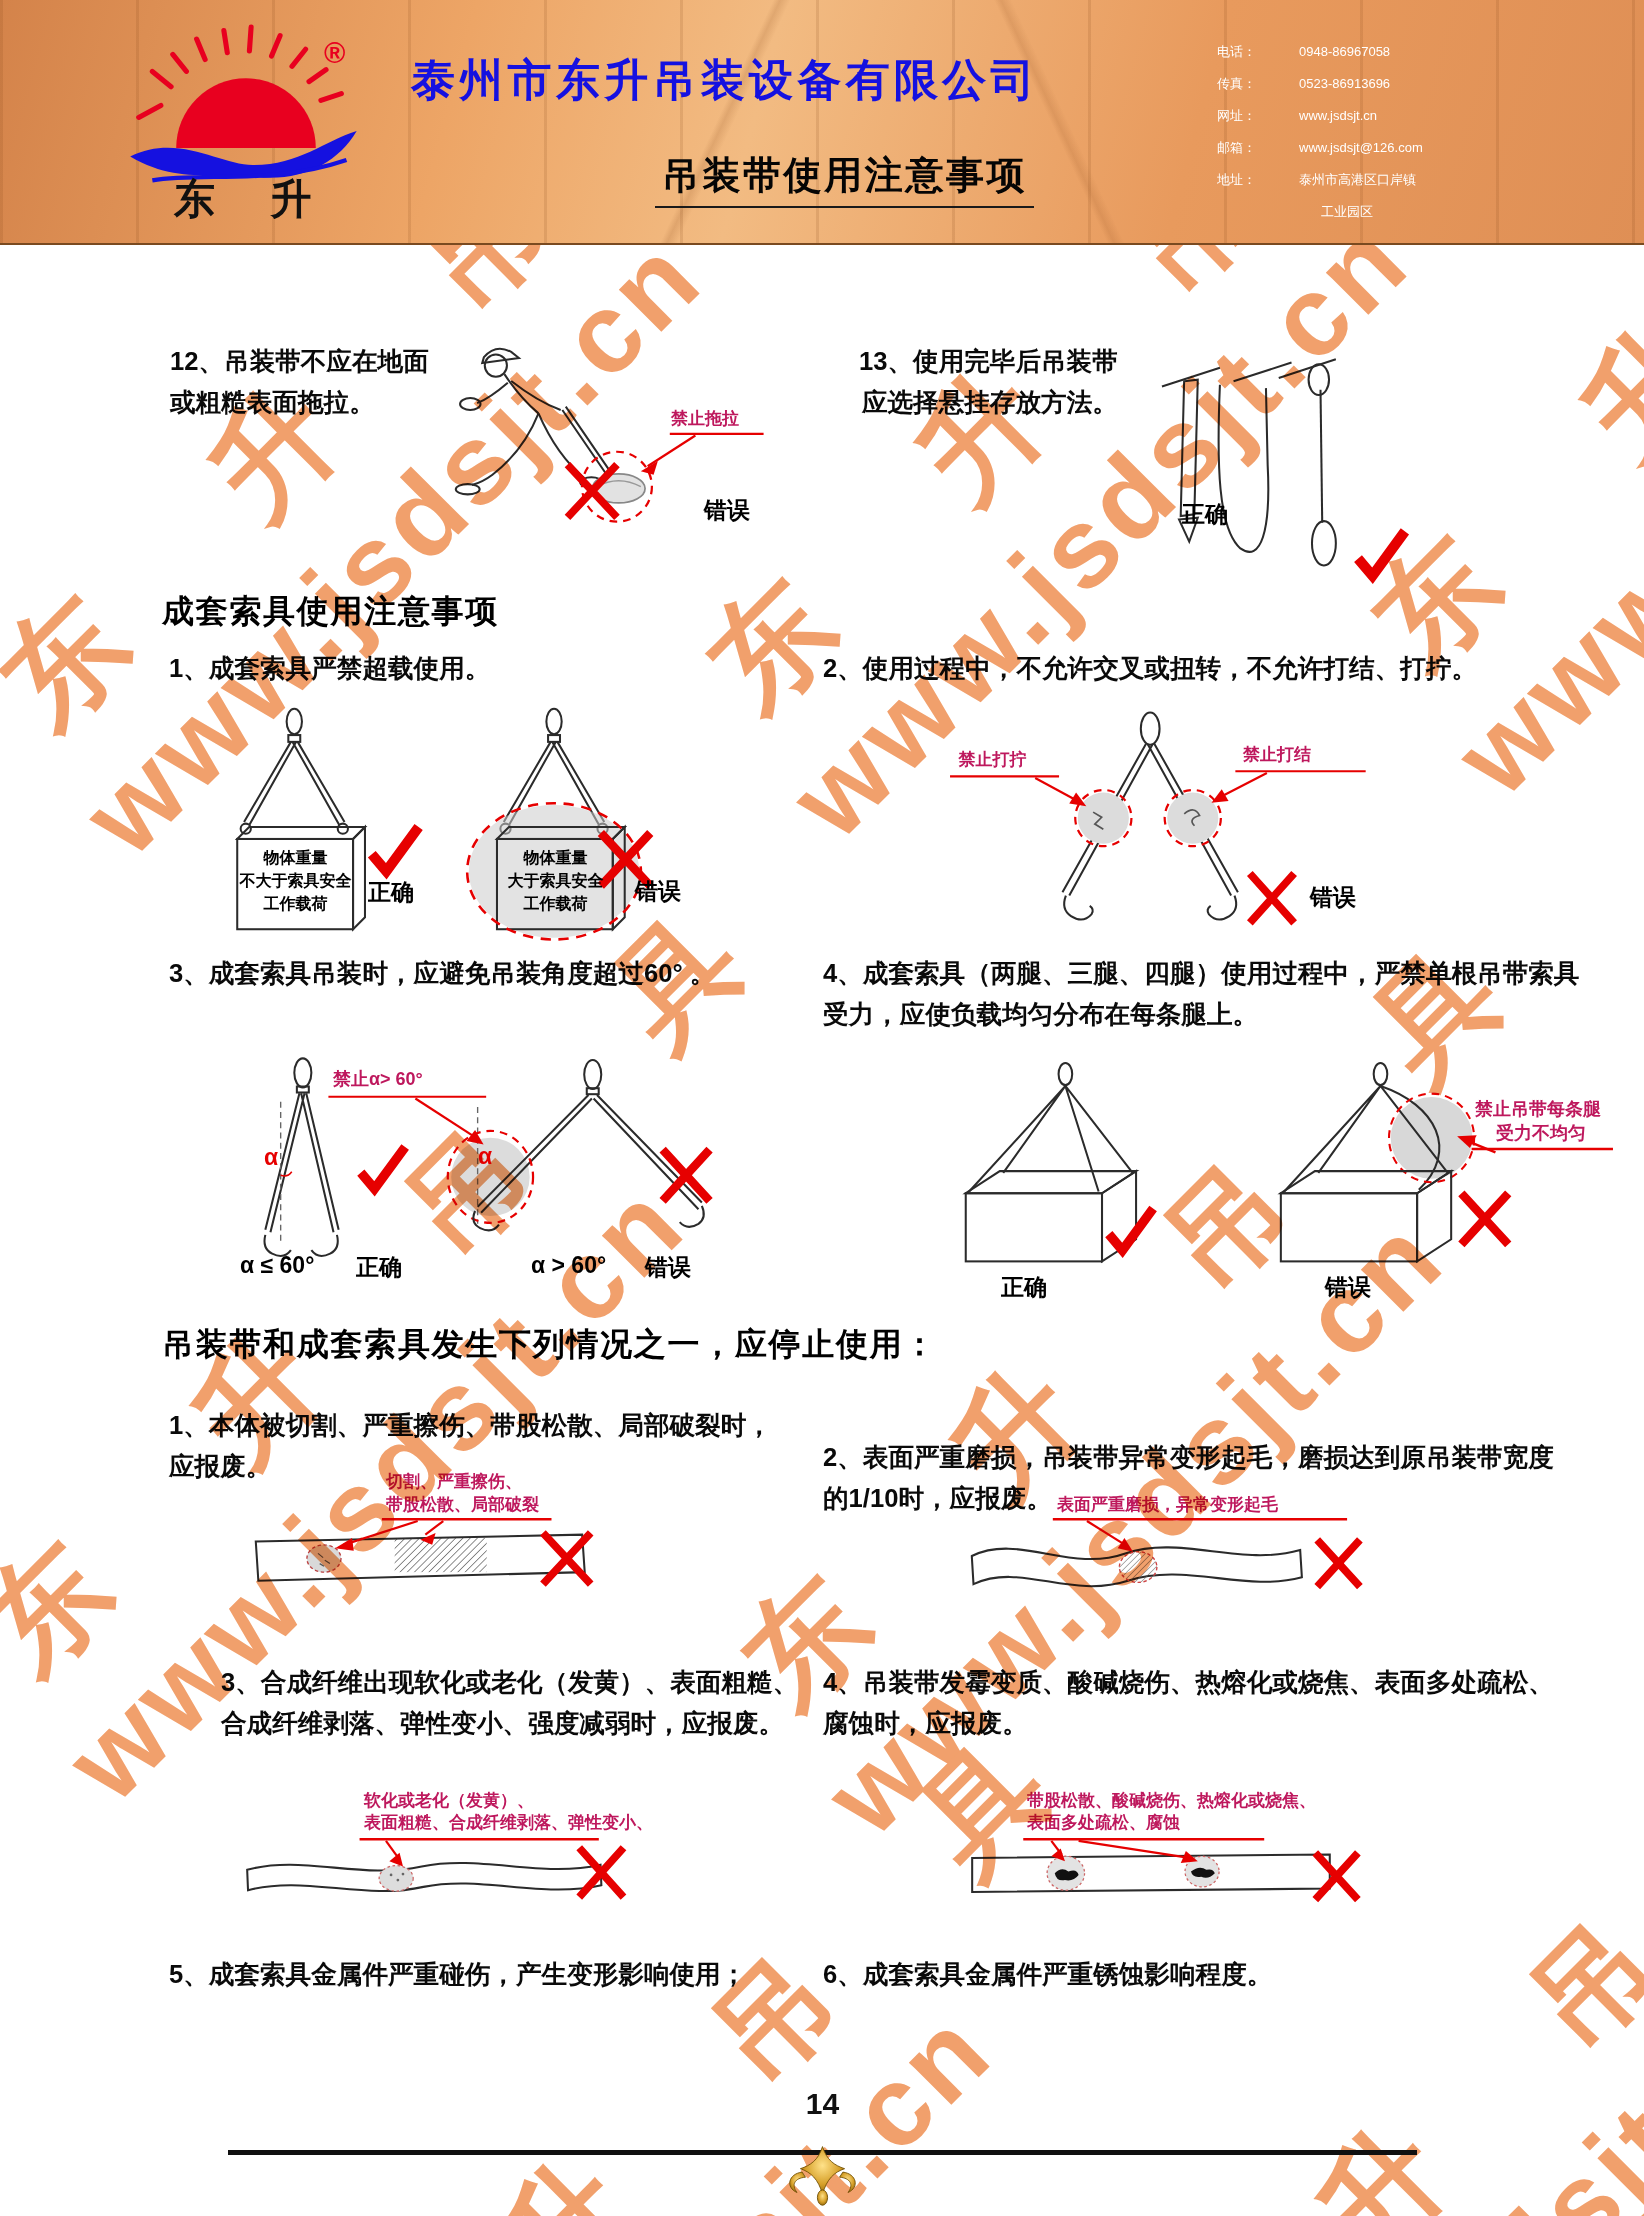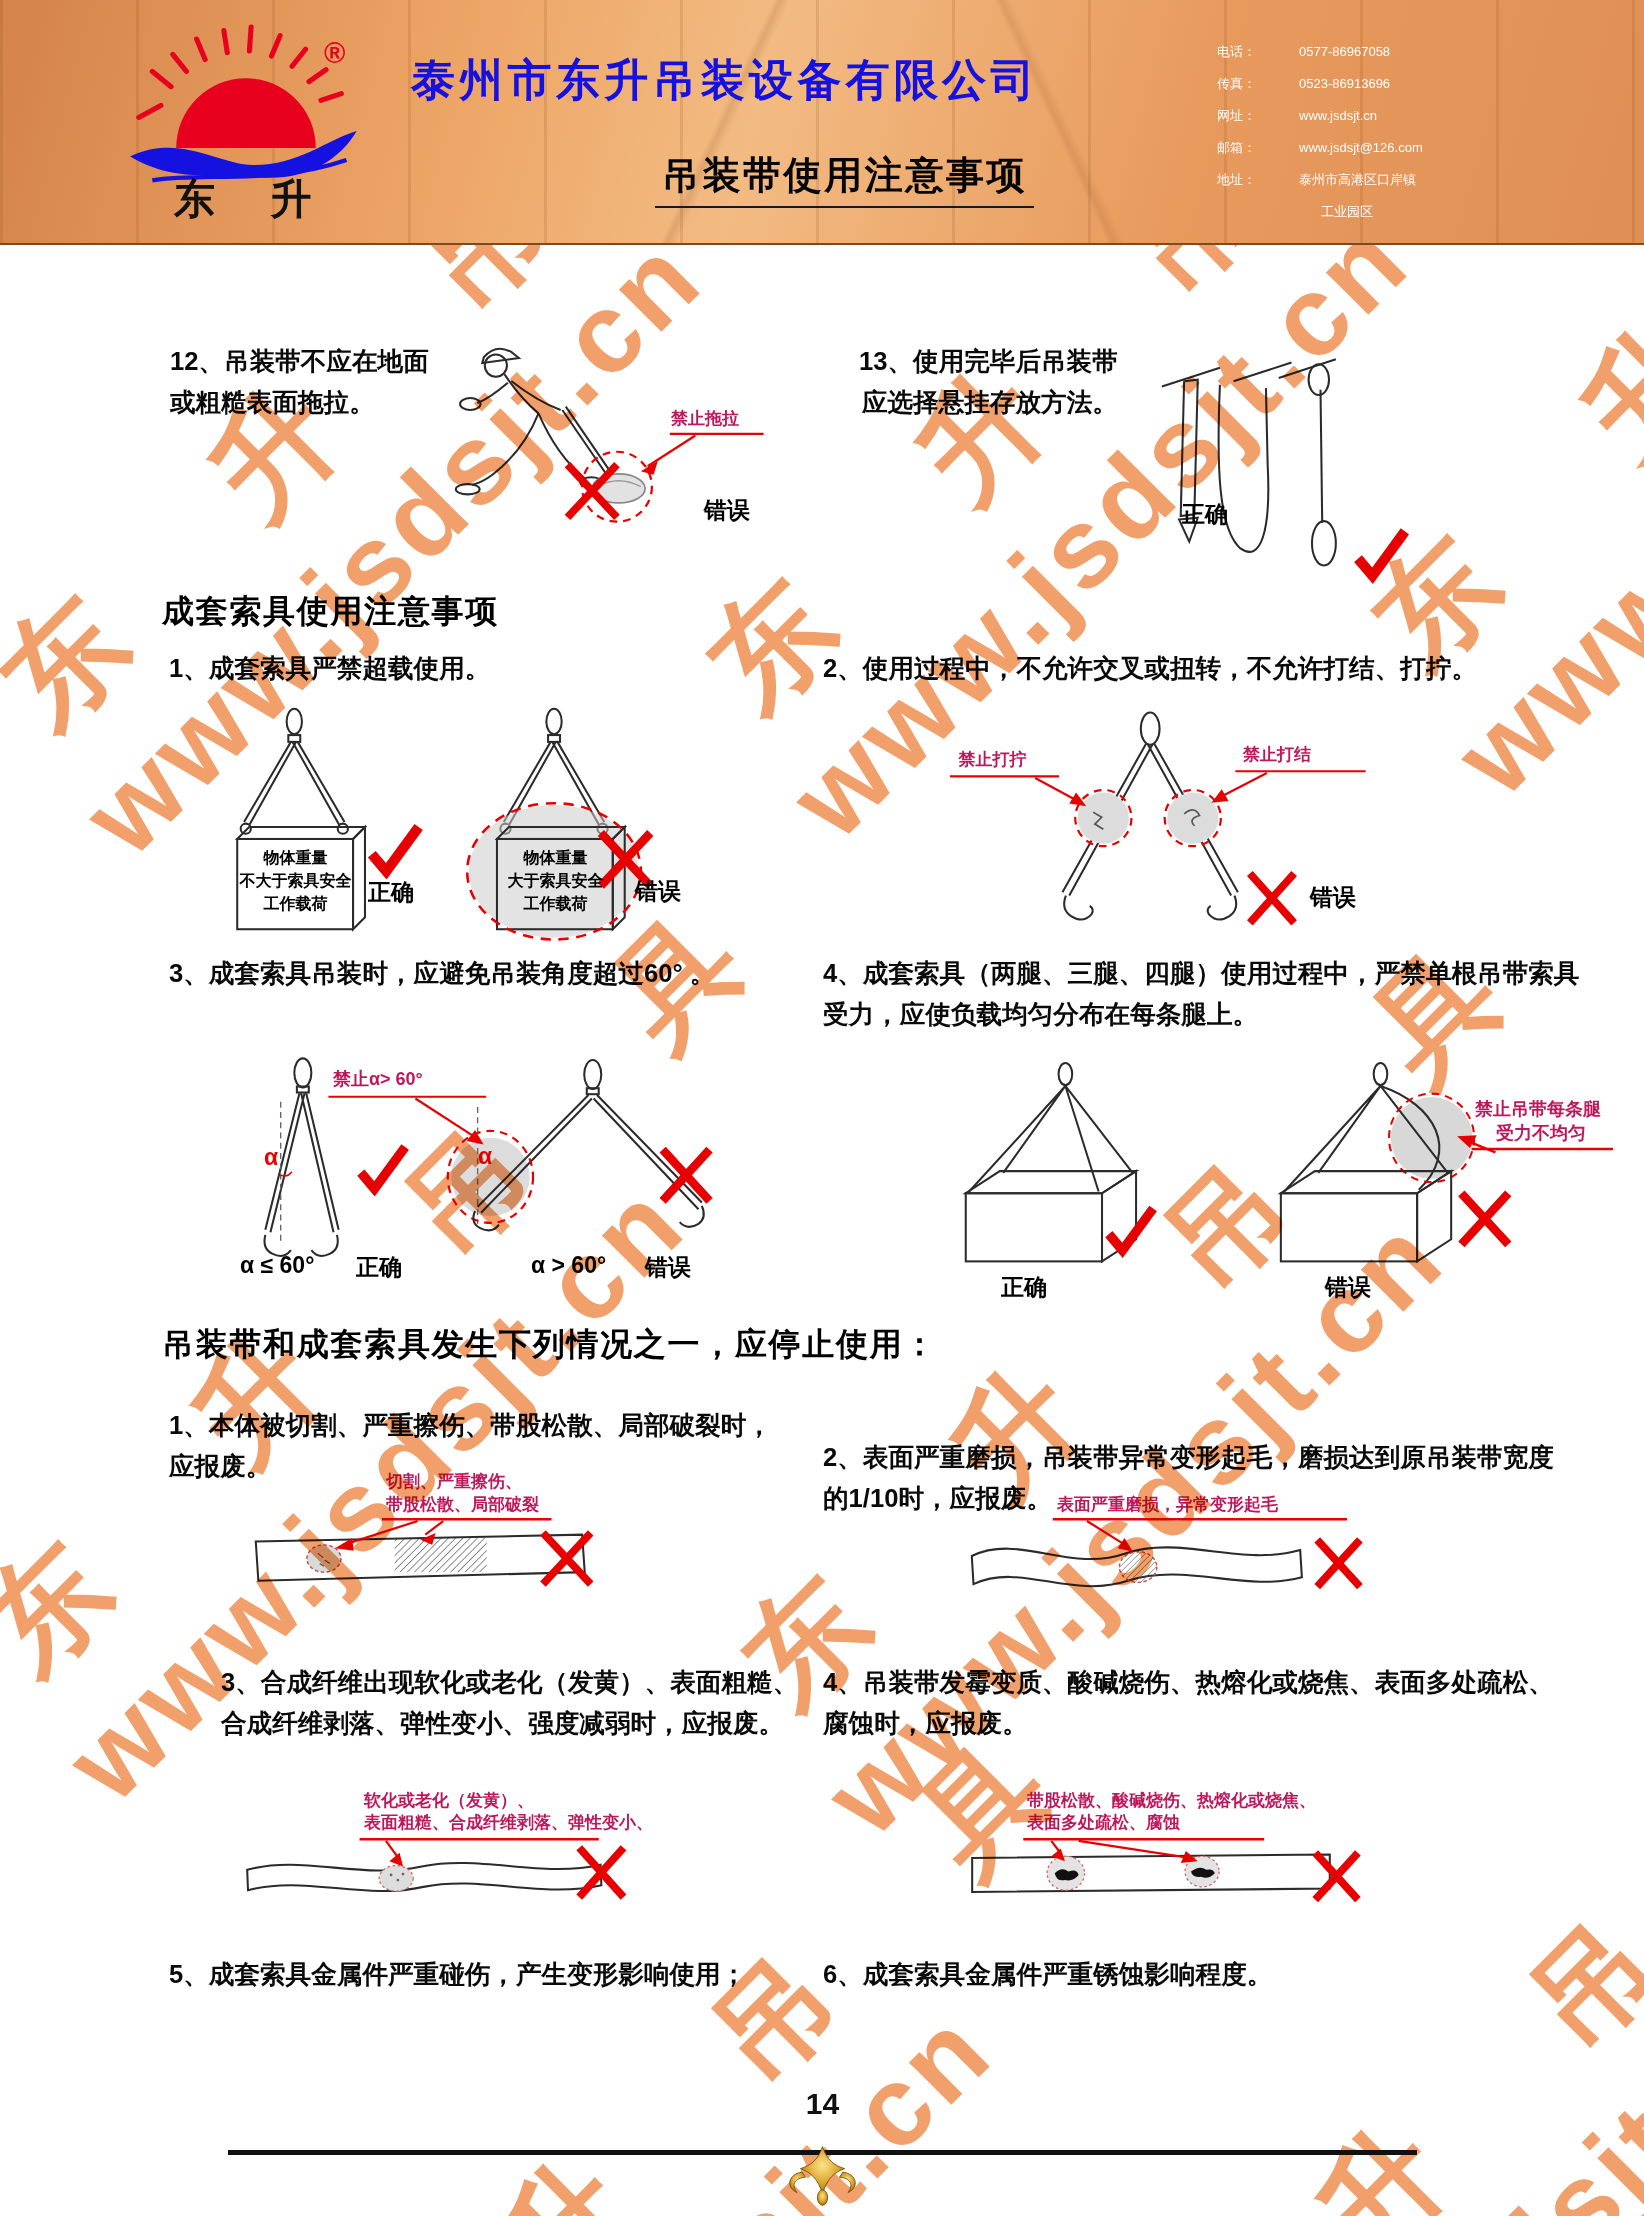--- a/index.html
+++ b/index.html
@@ -418,21 +418,21 @@
         <path d="M60,206 C120,196 200,212 288,182" stroke="#1511e0" stroke-width="5" fill="none"></path>
       </svg>
       <span class="logo-reg">®</span>
       <span class="logo-name">东 升</span>
     </div>
     <div class="company">泰州市东升吊装设备有限公司</div>
     <div class="doc-title">吊装带使用注意事项</div>
     <div class="contacts">
       <div class="contact-line">
         <span class="contact-label">电话：</span>
-        <span>0577-86967058</span>
+        <span>0948-86967058</span>
       </div>
       <div class="contact-line">
         <span class="contact-label">传真：</span>
         <span>0523-86913696</span>
       </div>
       <div class="contact-line">
         <span class="contact-label">网址：</span>
         <span>www.jsdsjt.cn</span>
       </div>
       <div class="contact-line">

